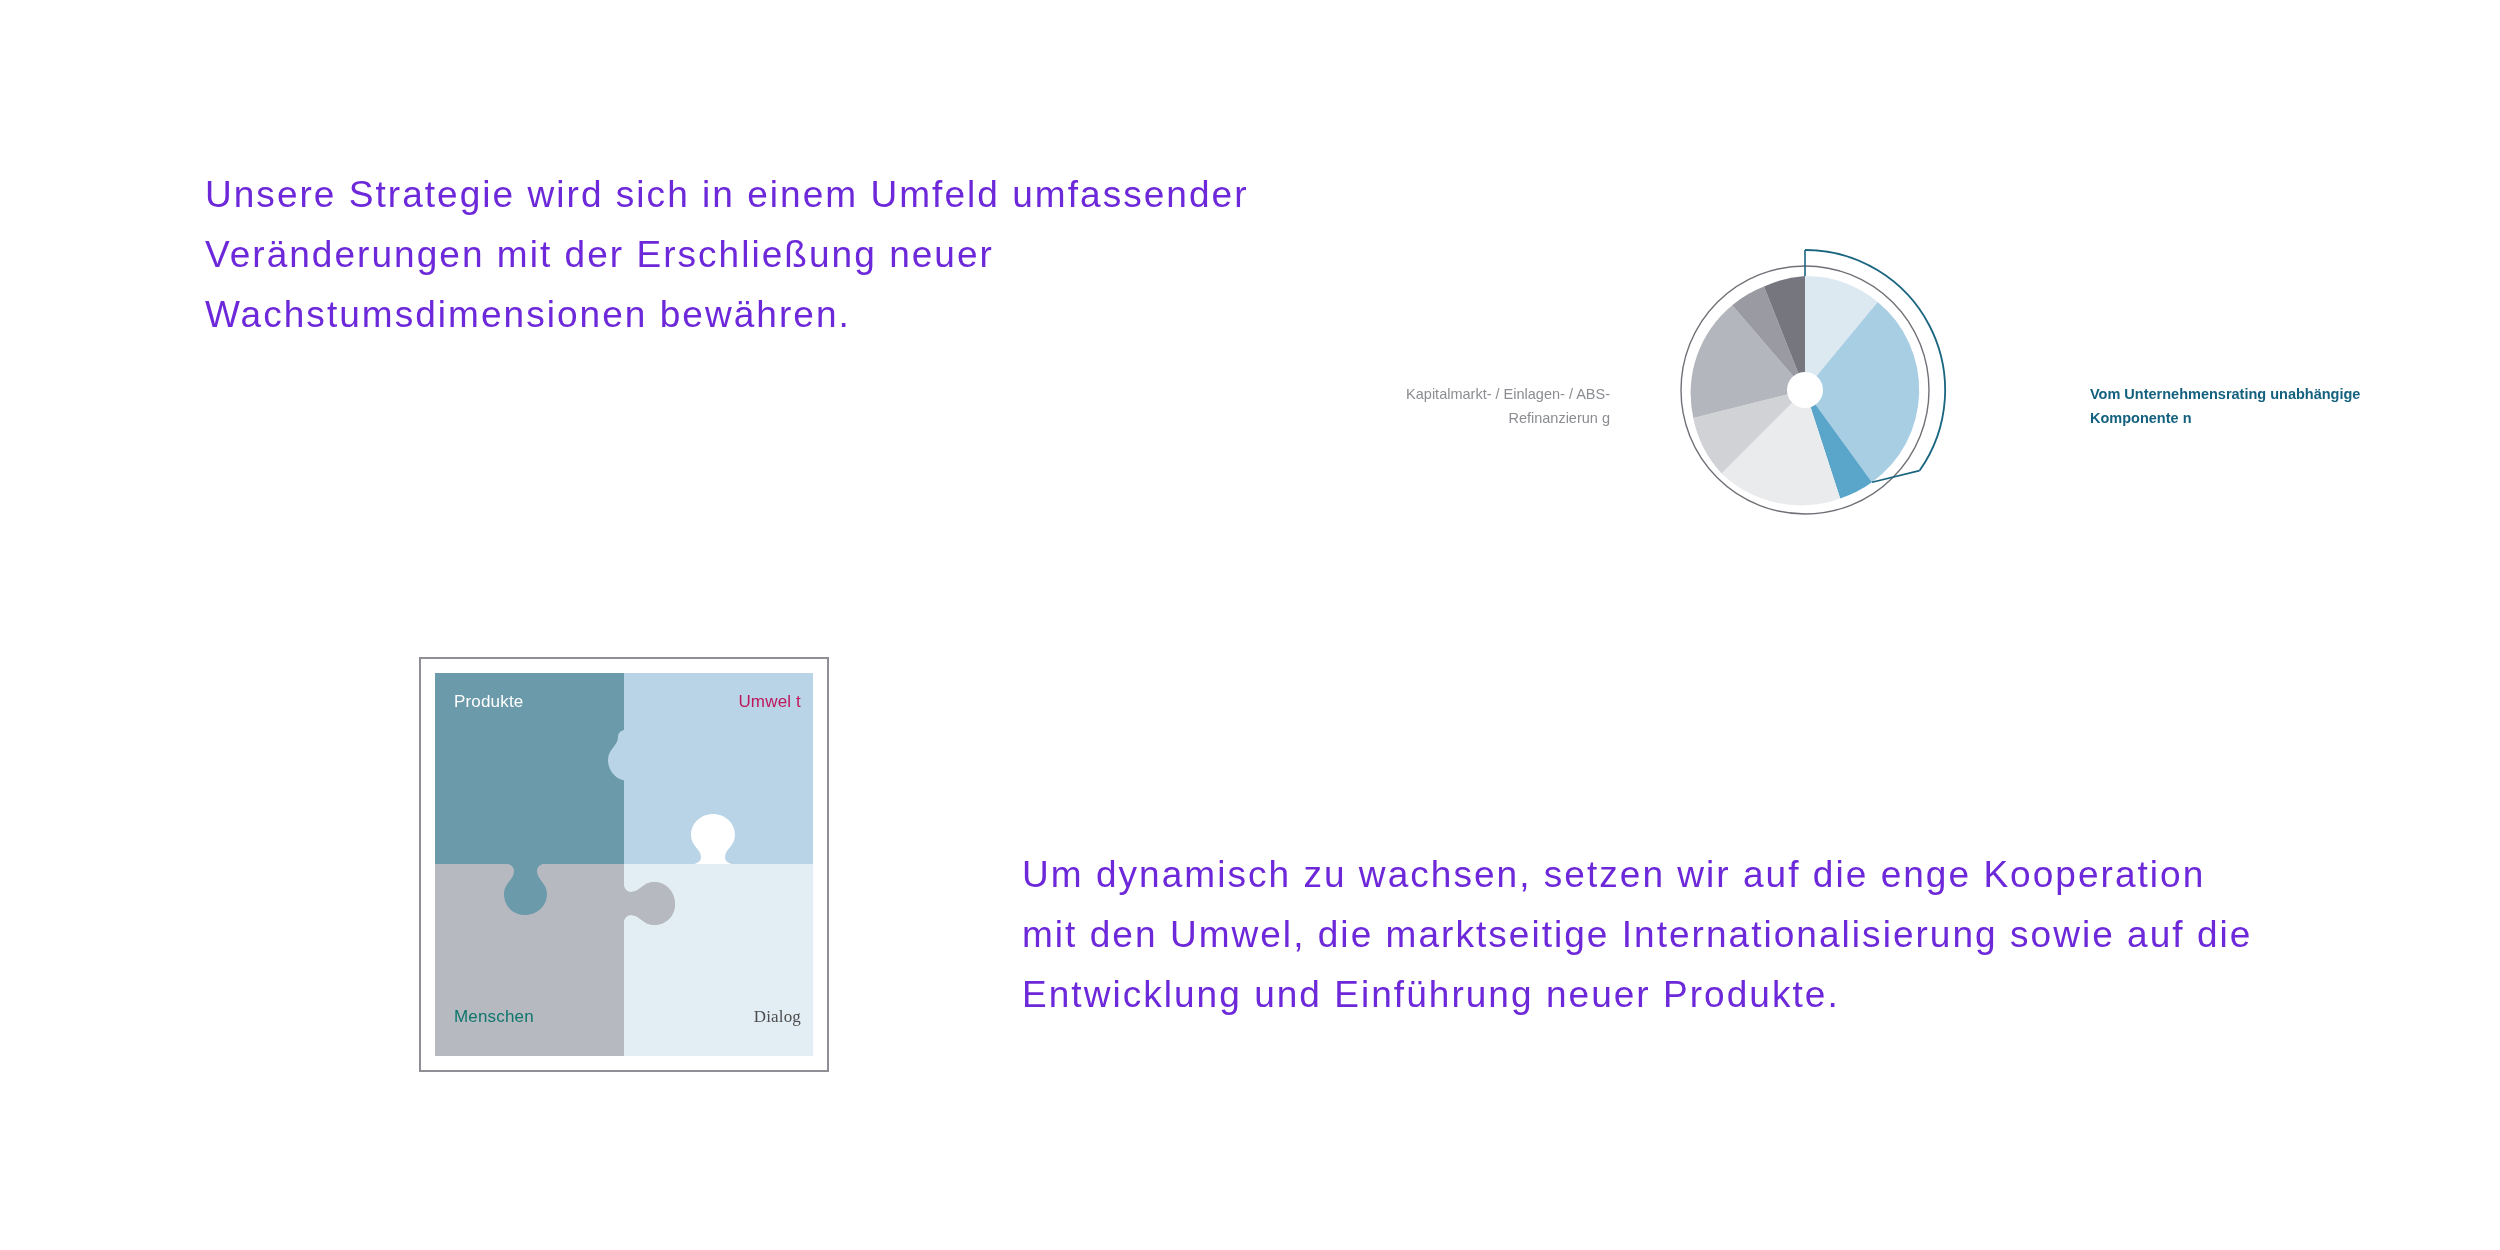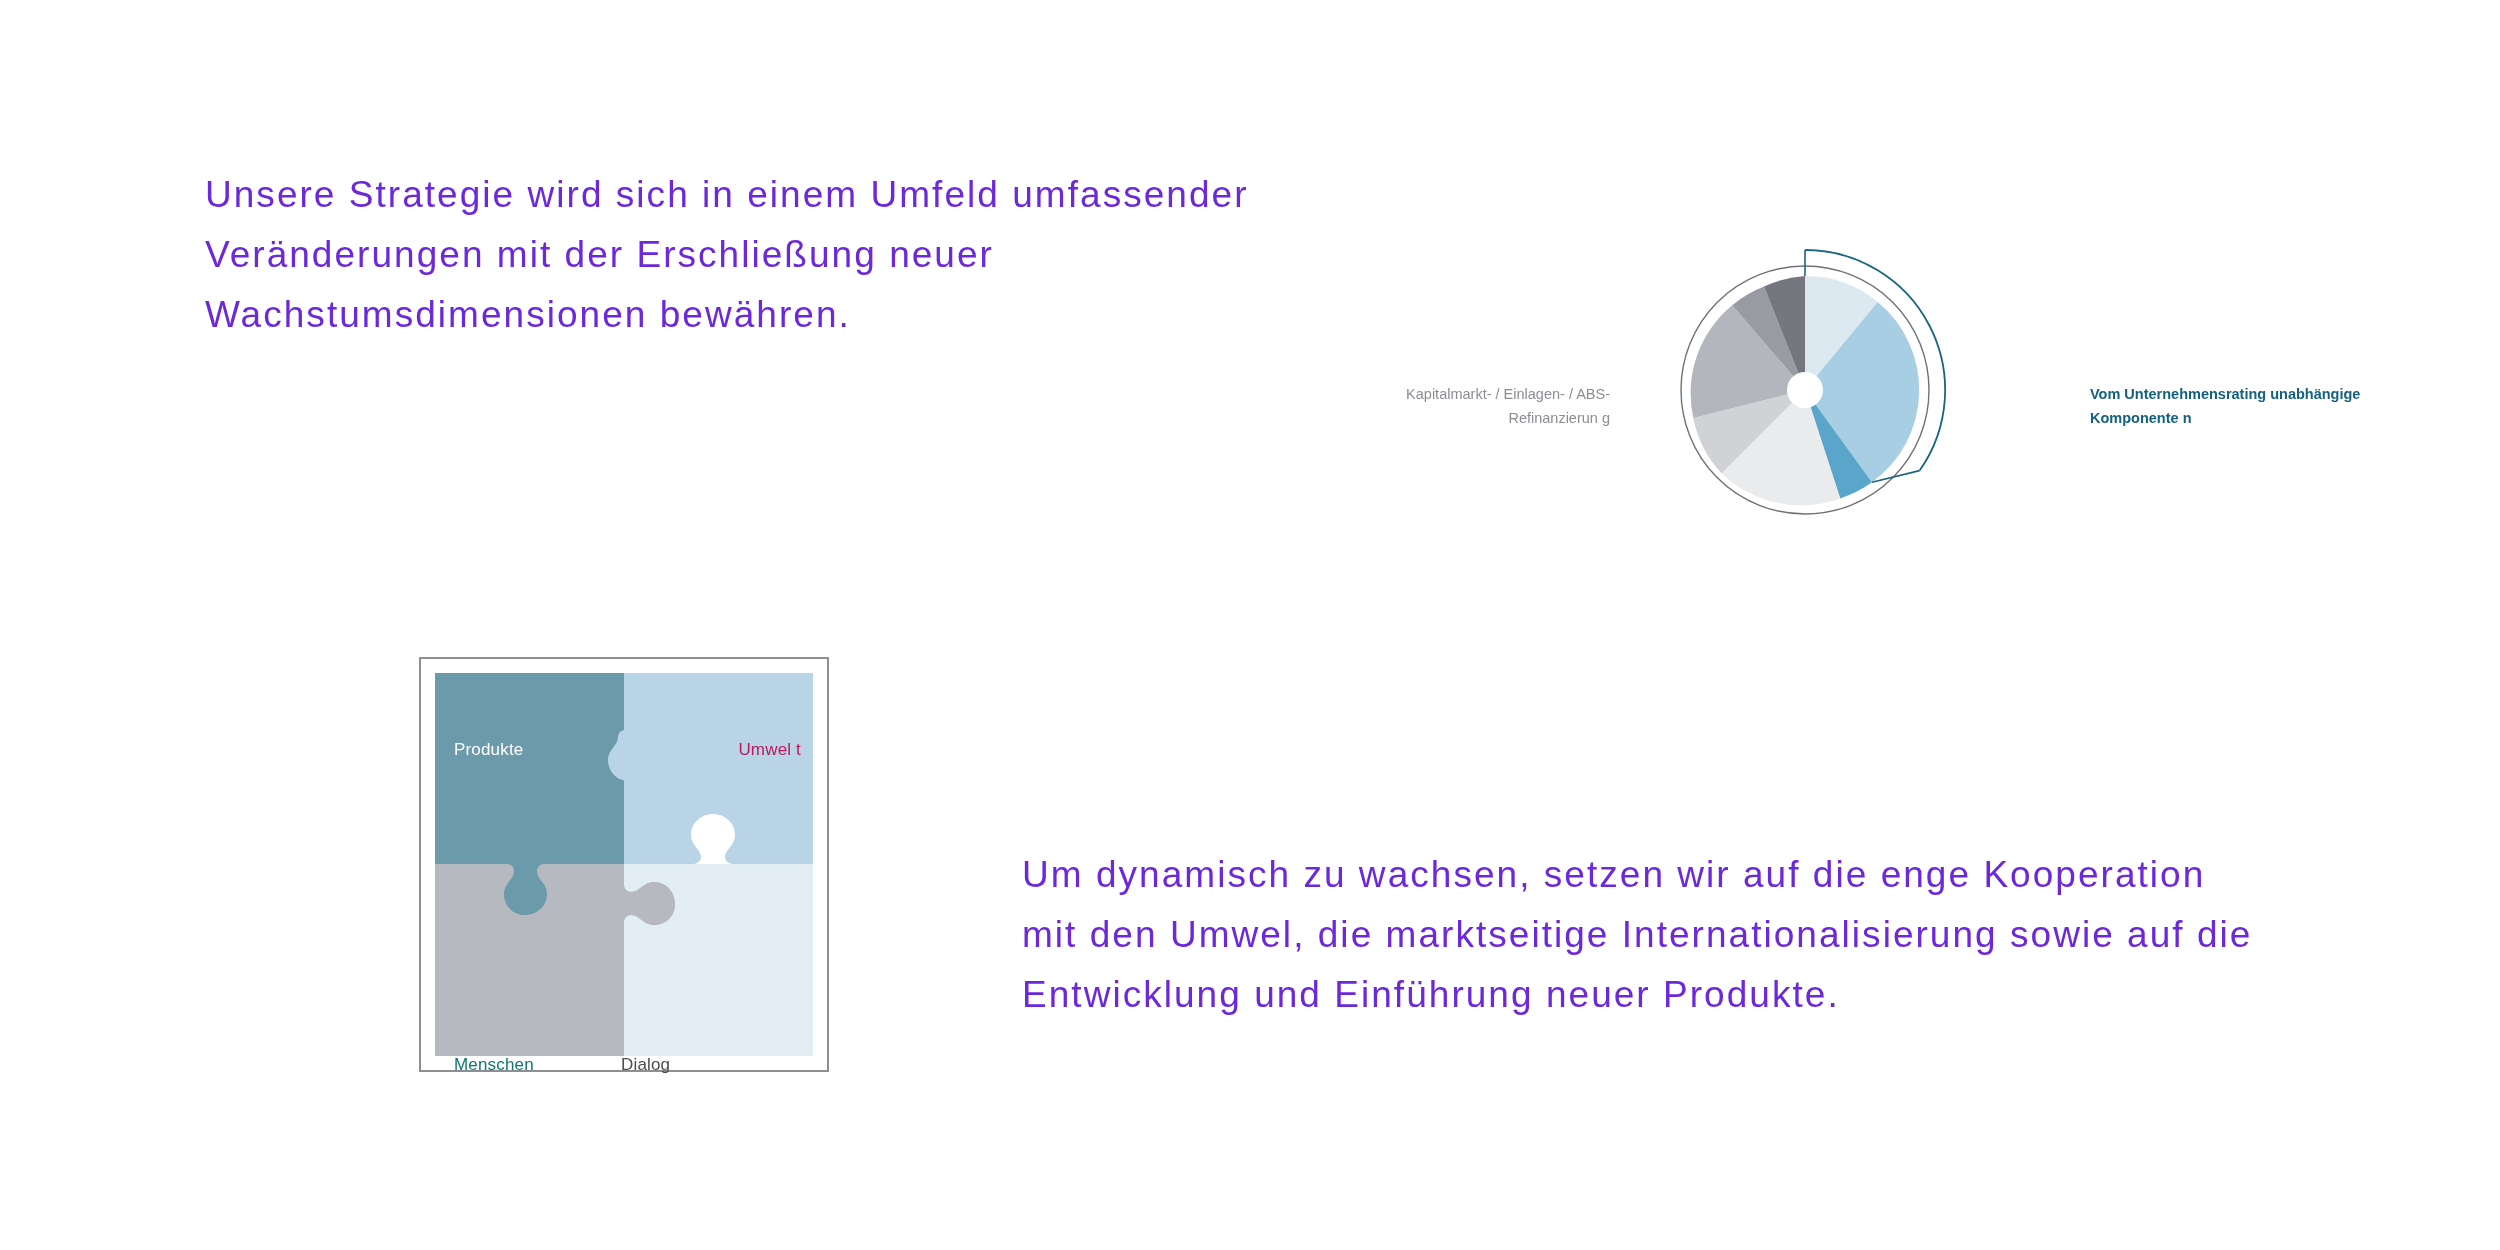--- a/index.html
+++ b/index.html
@@ -91,26 +91,25 @@
     left: 14px;
     top: 14px;
   }
   .puzzle-label {
     position: absolute;
     font-family: "Liberation Sans", sans-serif;
     font-size: 17px;
     font-weight: 400;
     letter-spacing: 0.01em;
     pointer-events: none;
-    margin-top: 48px;
   }
   #puzzle-label-produkte { left: 33px;  top: 33px;  color: #ffffff; text-align: left;  width: 180px; }
   #puzzle-label-umwelt   { left: 200px; top: 33px;  color: #be185d; text-align: right; width: 180px; }
   #puzzle-label-menschen { left: 33px;  top: 348px; color: #0f766e; text-align: left;  width: 180px; }
-  #puzzle-label-dialog   { left: 200px; top: 348px; color: #4d4d4d; width: 180px; }
+  #puzzle-label-dialog   { left: 200px; top: 348px; color: #4d4d4d; text-align: right; width: 180px; font-family: Liberation Serif, serif; }
 </style>
 </head>
 <body>
 
 <div class="headline" id="headline-top">Unsere Strategie wird sich in einem Umfeld umfassender Veränderungen mit der Erschließung neuer Wachstumsdimensionen bewähren.</div>
 
 <div id="pie-figure">
   <svg id="pie-svg" width="470" height="500" viewBox="0 0 470 500">
     <defs></defs>
 

